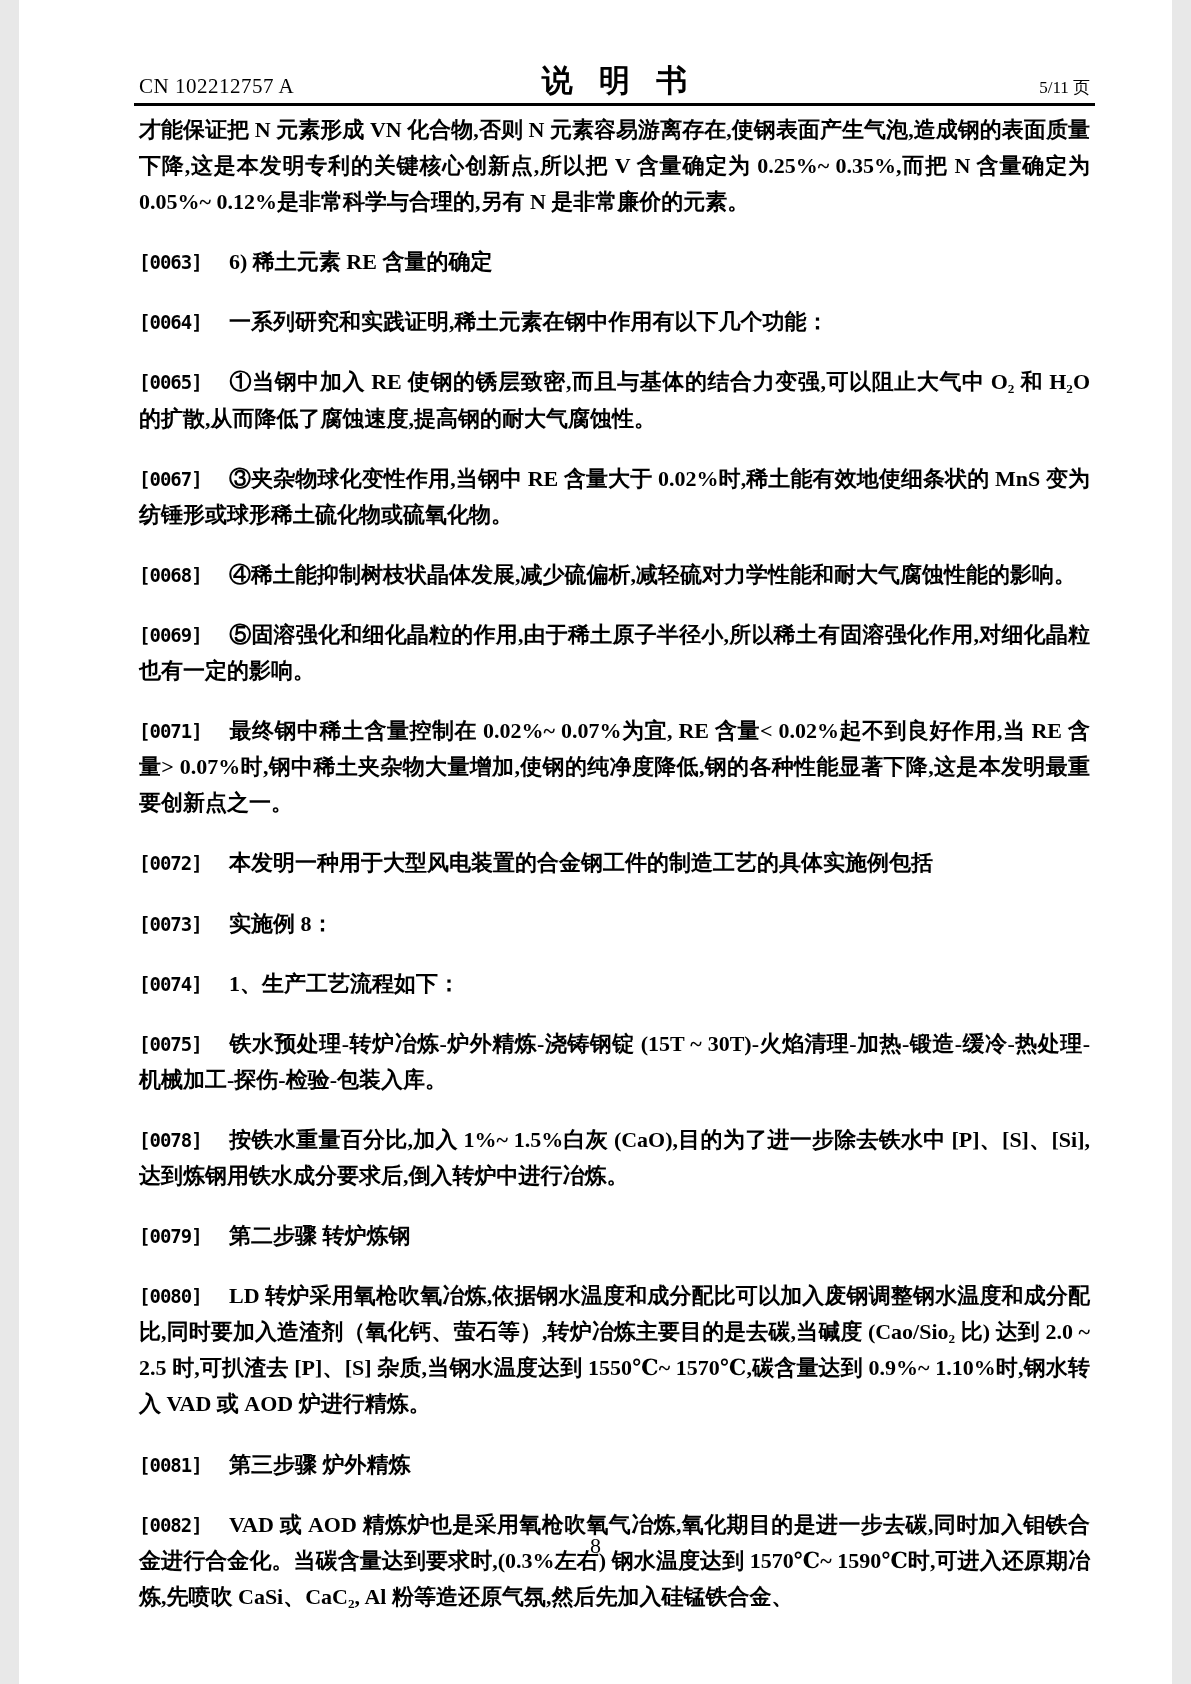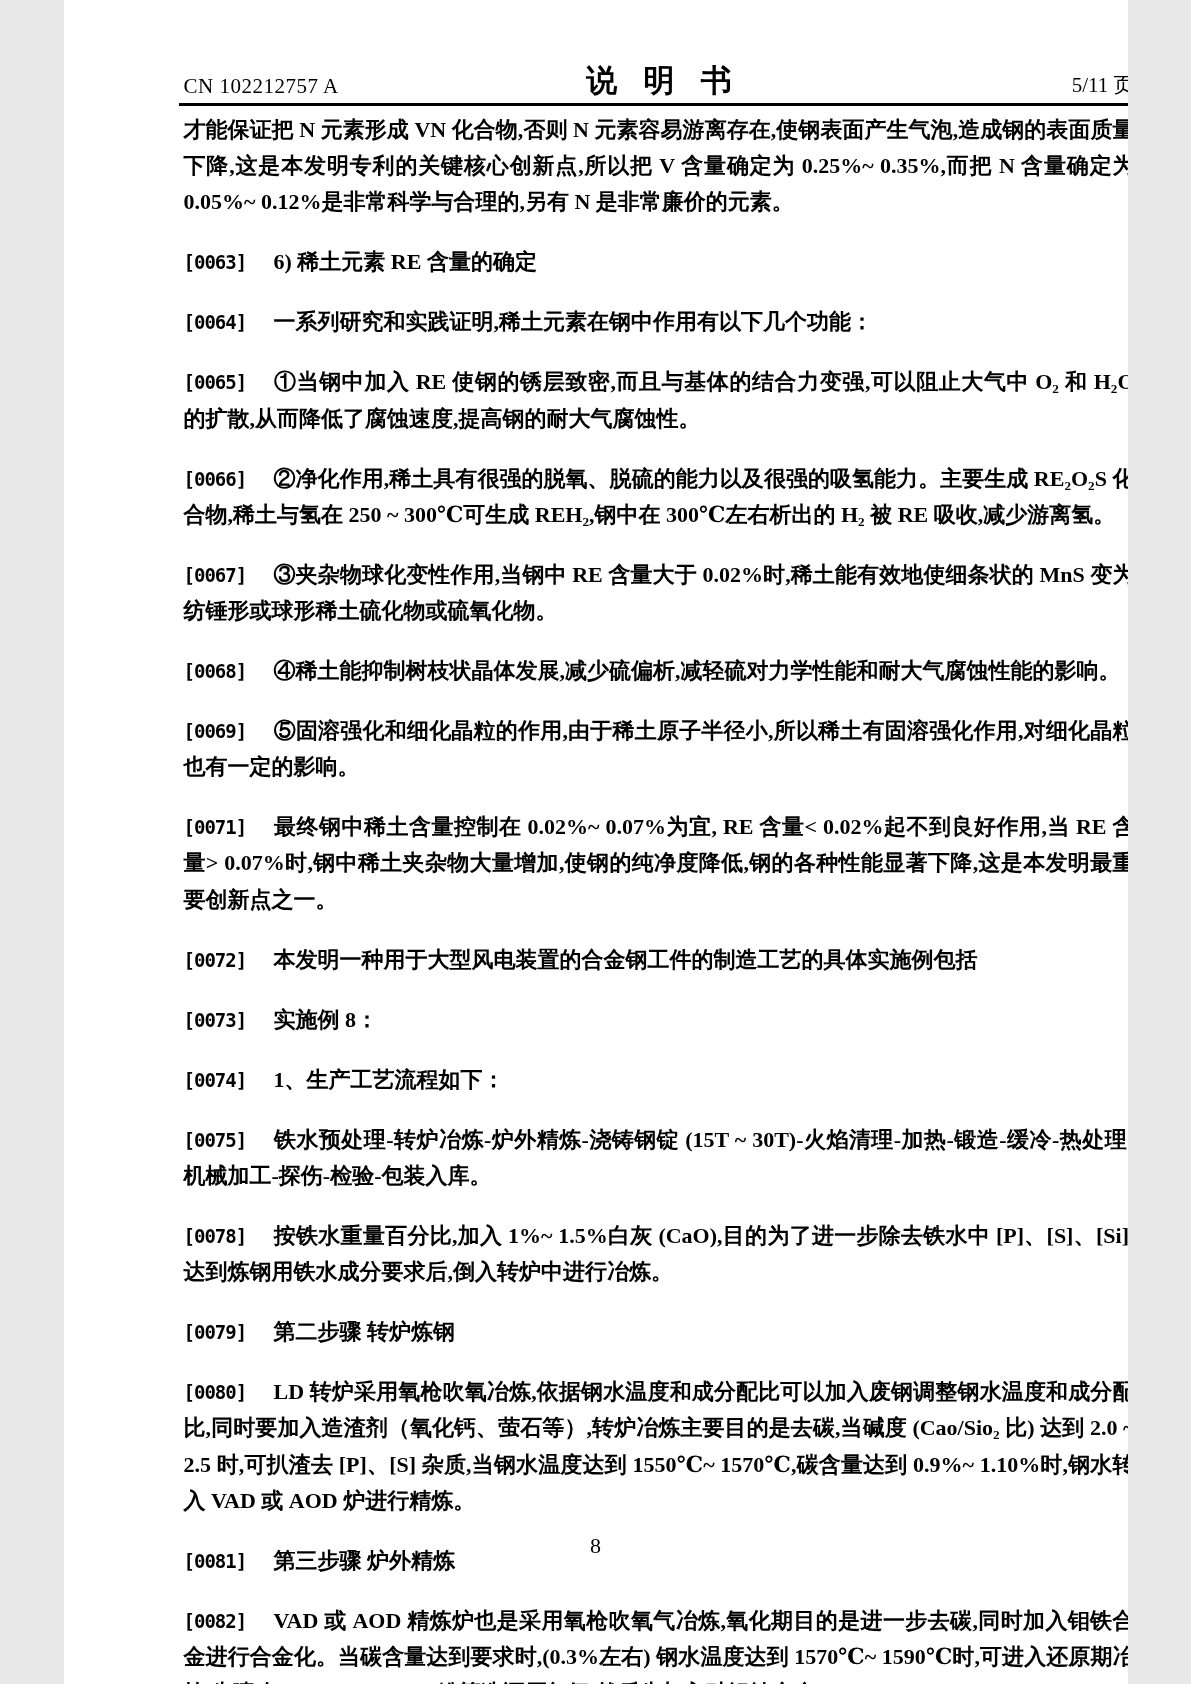--- a/index.html
+++ b/index.html
@@ -1,18 +1,18 @@
 <!DOCTYPE html>
 <html><head>
 <meta charset="utf-8">
 <style>
   html, body { margin: 0; padding: 0; background: #e8e8e8; }
   .page {
     position: relative;
-    width: 1064px;
+    width: 1153px;
     height: 1684px;
     margin: 0 auto;
     background: #ffffff;
     color: #000;
     font-family: "Liberation Serif", "DejaVu Serif", serif;
     overflow: hidden;
   }
   .header { position: absolute; top: 64px; left: 120px; width: 951px; height: 40px; }
   .patent-number {
     position: absolute; left: 0; bottom: 5px;
@@ -20,21 +20,21 @@
   }
   .doc-title {
     position: absolute; left: 0; right: 0; bottom: 2px;
     text-align: center;
     font-size: 31px; font-weight: bold;
     letter-spacing: 0.85em; padding-left: 0.85em;
     white-space: nowrap;
   }
   .page-indicator {
     position: absolute; right: 0; bottom: 5px;
-    font-size: 21px; white-space: nowrap;
+    font-size: 17px; white-space: nowrap;
   }
   .header-rule {
     position: absolute; top: 103px; left: 115px; width: 961px; height: 3px;
     background: #000;
   }
   .doc-body {
     position: absolute; top: 112px; left: 120px; width: 951px;
     font-size: 22px; line-height: 36.1px;
     text-align: justify;
     font-weight: bold;
@@ -63,21 +63,20 @@
     <span class="doc-title">说明书</span>
     <span class="page-indicator">5/11 页</span>
   </div>
   <div class="header-rule"></div>
 
   <div class="doc-body">
     <p class="para"><span class="ptext">才能保证把 N 元素形成 VN 化合物,否则 N 元素容易游离存在,使钢表面产生气泡,造成钢的表面质量下降,这是本发明专利的关键核心创新点,所以把 V 含量确定为 0.25%~ 0.35%,而把 N 含量确定为 0.05%~ 0.12%是非常科学与合理的,另有 N 是非常廉价的元素。</span></p>
     <p class="para"><span class="ptag">[0063]</span><span class="ptext">6) 稀土元素 RE 含量的确定</span></p>
     <p class="para"><span class="ptag">[0064]</span><span class="ptext">一系列研究和实践证明,稀土元素在钢中作用有以下几个功能：</span></p>
     <p class="para"><span class="ptag">[0065]</span><span class="ptext">①当钢中加入 RE 使钢的锈层致密,而且与基体的结合力变强,可以阻止大气中 O₂ 和 H₂O 的扩散,从而降低了腐蚀速度,提高钢的耐大气腐蚀性。</span></p>
-    <p class="para"><span class="ptag">[0066]</span><span class="ptext">②净化作用,稀土具有很强的脱氧、脱硫的能力以及很强的吸氢能力。主要生成 RE₂O₂S 化合物,稀土与氢在 250 ~ 300℃可生成 REH₂,钢中在 300℃左右析出的 H₂ 被 RE 吸收,减少游离氢。</span></p>
     <p class="para"><span class="ptag">[0067]</span><span class="ptext">③夹杂物球化变性作用,当钢中 RE 含量大于 0.02%时,稀土能有效地使细条状的 MnS 变为纺锤形或球形稀土硫化物或硫氧化物。</span></p>
     <p class="para"><span class="ptag">[0068]</span><span class="ptext">④稀土能抑制树枝状晶体发展,减少硫偏析,减轻硫对力学性能和耐大气腐蚀性能的影响。</span></p>
     <p class="para"><span class="ptag">[0069]</span><span class="ptext">⑤固溶强化和细化晶粒的作用,由于稀土原子半径小,所以稀土有固溶强化作用,对细化晶粒也有一定的影响。</span></p>
     <p class="para"><span class="ptag">[0071]</span><span class="ptext">最终钢中稀土含量控制在 0.02%~ 0.07%为宜, RE 含量&lt; 0.02%起不到良好作用,当 RE 含量&gt; 0.07%时,钢中稀土夹杂物大量增加,使钢的纯净度降低,钢的各种性能显著下降,这是本发明最重要创新点之一。</span></p>
     <p class="para"><span class="ptag">[0072]</span><span class="ptext">本发明一种用于大型风电装置的合金钢工件的制造工艺的具体实施例包括</span></p>
     <p class="para"><span class="ptag">[0073]</span><span class="ptext">实施例 8：</span></p>
     <p class="para"><span class="ptag">[0074]</span><span class="ptext">1、生产工艺流程如下：</span></p>
     <p class="para"><span class="ptag">[0075]</span><span class="ptext">铁水预处理-转炉冶炼-炉外精炼-浇铸钢锭 (15T ~ 30T)-火焰清理-加热-锻造-缓冷-热处理-机械加工-探伤-检验-包装入库。</span></p>
     <p class="para"><span class="ptag">[0078]</span><span class="ptext">按铁水重量百分比,加入 1%~ 1.5%白灰 (CaO),目的为了进一步除去铁水中 [P]、[S]、[Si],达到炼钢用铁水成分要求后,倒入转炉中进行冶炼。</span></p>
     <p class="para"><span class="ptag">[0079]</span><span class="ptext">第二步骤 转炉炼钢</span></p>

